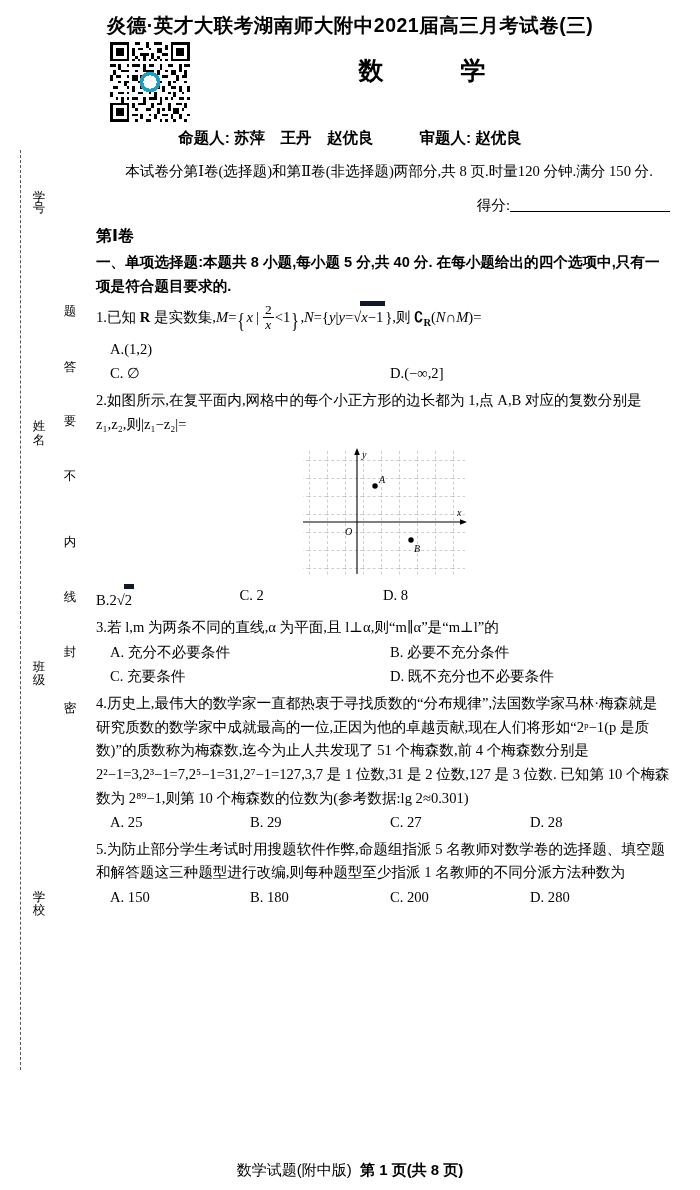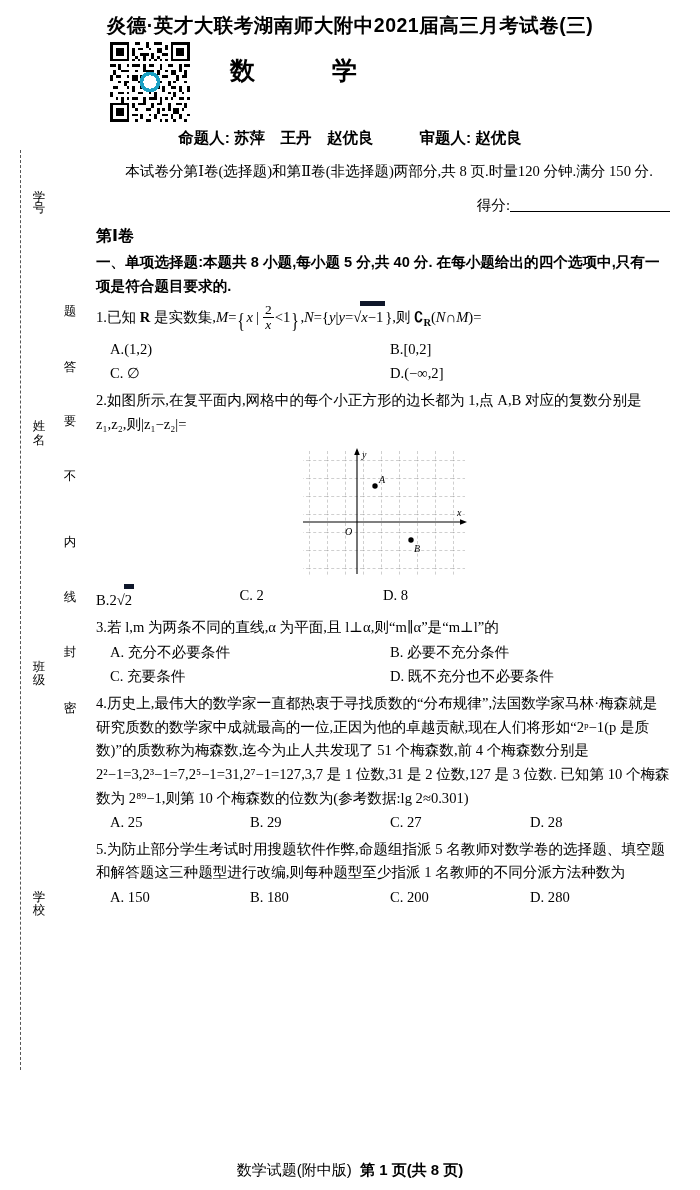--- a/index.html
+++ b/index.html
@@ -86,21 +86,21 @@
     width: 80px;
     height: 80px;
   }
   .qr canvas, .qr svg { display: block; }
 
   .subject {
     position: absolute;
     left: 230px;
     right: 60px;
     top: 54px;
-    text-align: left;
+    text-align: center;
     font-size: 25px;
     font-weight: bold;
     letter-spacing: 26px;
     font-family: "Liberation Sans", "DejaVu Sans", sans-serif;
   }
   .authors {
     position: absolute;
     left: 0;
     right: 0;
     top: 128px;
@@ -432,21 +432,20 @@
     <div class="juan1">第Ⅰ卷</div>
 
     <div class="sec-head">一、单项选择题:本题共 8 小题,每小题 5 分,共 40 分. 在每小题给出的四个选项中,只有一项是符合题目要求的.</div>
 
     <div class="q">
       <div class="q-body">
         <span>1.</span><span>已知 </span><span class="bold">R</span><span> 是实数集,</span><span class="ital">M</span>=<span class="bigbrace">{</span><span class="ital">x</span><span class="vbar">|</span><span class="frac"><span class="num">2</span><span class="den"><span class="ital">x</span></span></span>&lt;1<span class="bigbrace">}</span>,<span class="ital">N</span>={<span class="ital">y</span>|<span class="ital">y</span>=√<span class="sqrt"><span class="ital">x</span>−1</span>},则 <span class="bold">∁</span><span class="sub bold">R</span>(<span class="ital">N</span>∩<span class="ital">M</span>)=
       </div>
       <div class="opts two">
         <div class="opt-ind">A.(1,2)</div>
-        <div>B.[0,2]</div>
       </div>
       <div class="opts two">
         <div class="opt-ind">C. ∅</div>
         <div>D.(−∞,2]</div>
       </div>
     </div>
 
     <div class="q">
       <div class="q-body">
         <span>2.</span><span>如图所示,在复平面内,网格中的每个小正方形的边长都为 1,点 A,B 对应的复数分别是 z₁,z₂,则|z₁−z₂|=</span>

